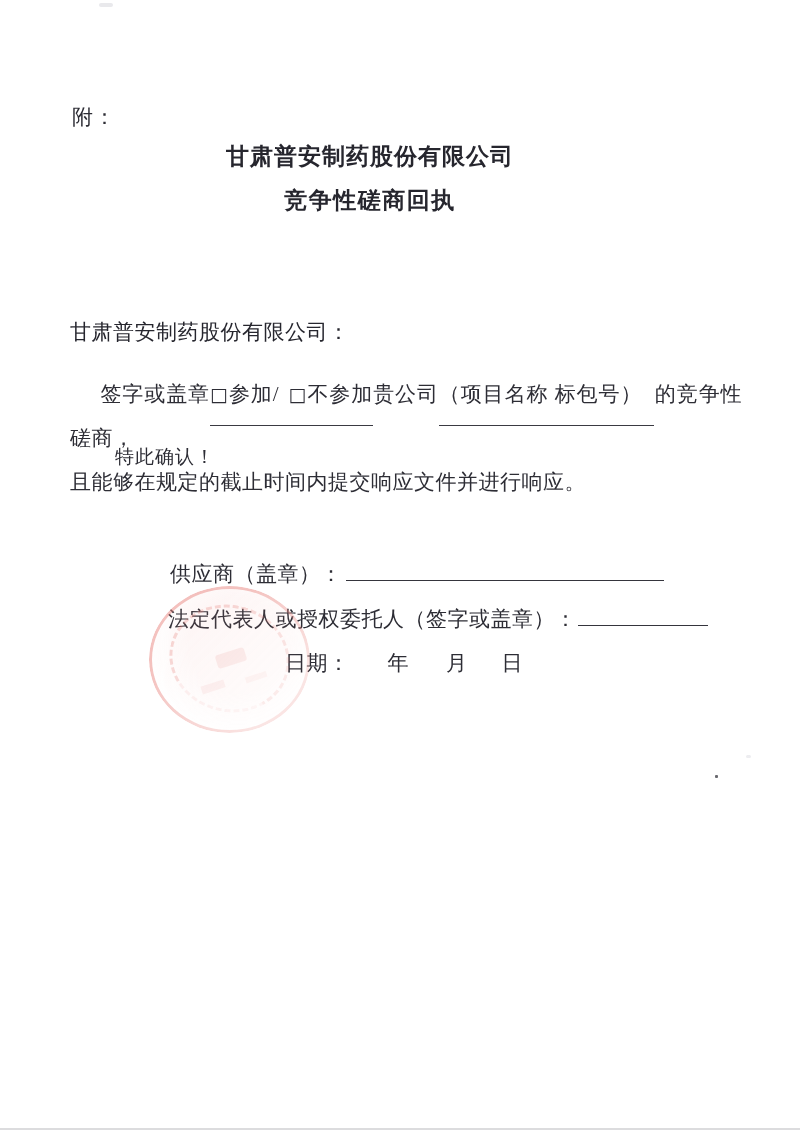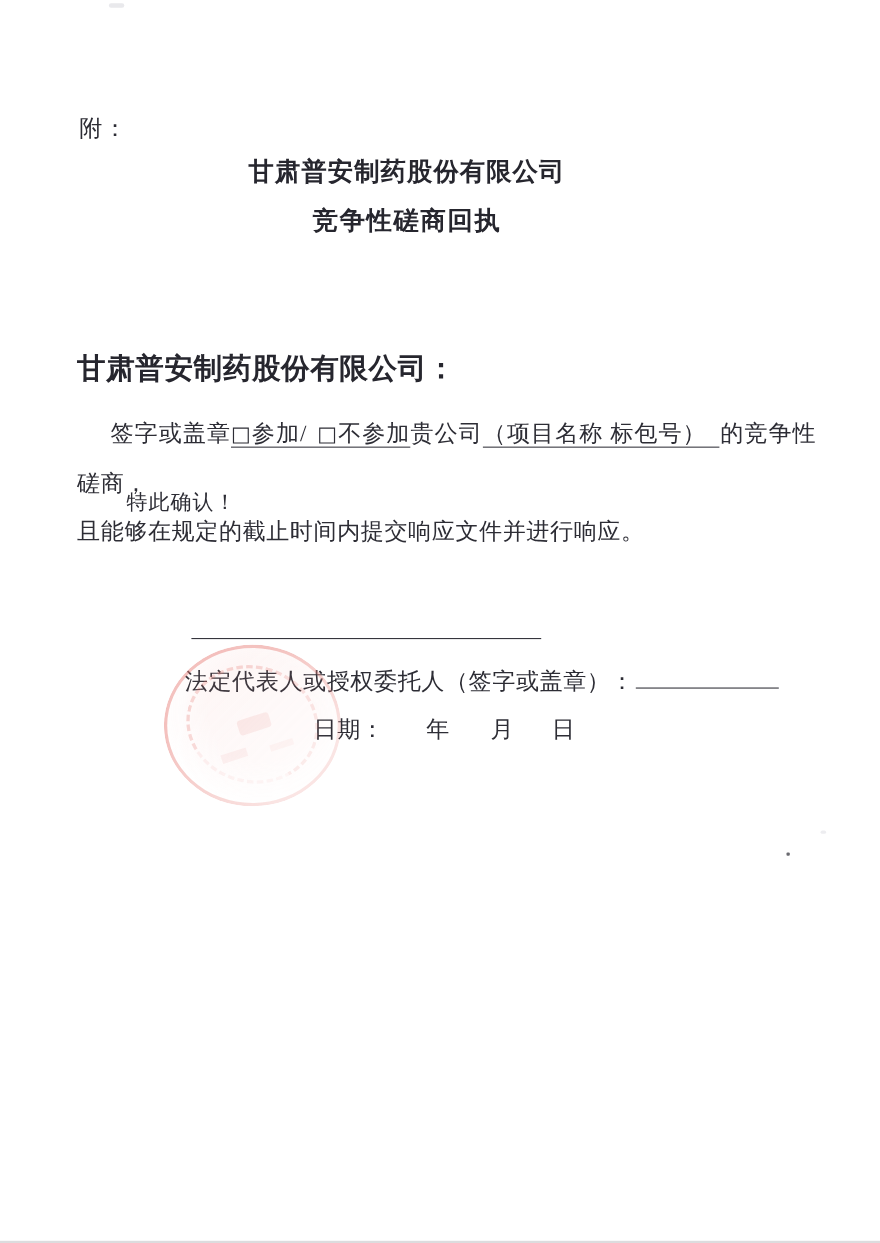--- a/index.html
+++ b/index.html
@@ -20,30 +20,30 @@
     position: absolute; left: 0; top: 142px; width: 740px;
     text-align: center; font-weight: bold; color: #26262e;
   }
   .title-line { line-height: 30px; }
   .title-line.t1 { font-size: 23px; letter-spacing: 1px; margin-bottom: 14px; }
   .title-line.t2 { font-size: 22px; letter-spacing: 0.5px; margin-bottom: 15px; }
   .title-line.t3 { font-size: 23px; letter-spacing: 1.5px; text-align: center; }
 
   .salutation {
     position: absolute; left: 70px; top: 318px;
-    font-size: 26px; font-weight: bold; color: #26262e; letter-spacing: 0.5px;
+    font-size: 21px; font-weight: normal; color: #26262e; letter-spacing: 0.5px;
   }
 
   .paragraph {
     position: absolute; left: 70px; top: 372px; width: 672px;
     font-size: 21px; line-height: 44px; text-align: justify;
     letter-spacing: 0.5px;
   }
   .indent { display: inline-block; width: 30px; }
-  .u { border-bottom: 1.6px solid #3a3a42; padding-bottom: 0; }
+  .u { border-bottom: 1.6px solid #3a3a42; padding-bottom: 19px; }
   .cb { font-family: "DejaVu Sans", sans-serif; font-size: 19px; }
   .gap-s { display: inline-block; width: 9px; }
   .gap-e { display: inline-block; width: 12px; }
 
   .confirmation {
     position: absolute; left: 115px; top: 444px;
     font-size: 19px; letter-spacing: 1px;
   }
 
   .sig-row { position: absolute; font-size: 21px; letter-spacing: 0.5px; white-space: nowrap; }
@@ -116,21 +116,21 @@
   </div>
 
   <div class="salutation">甘肃普安制药股份有限公司：</div>
 
   <p class="paragraph"><span class="indent"></span><span>签字或盖章</span><span class="u"><span class="cb">□</span><span>参加/</span><span class="gap-s"></span><span class="cb">□</span><span>不参加</span></span><span>贵公司</span><span class="u"><span>（项目名称  标包号）</span><span class="gap-e"></span></span><span>的竞争性磋商，</span><br>
   <span>且能够在规定的截止时间内提交响应文件并进行响应。</span></p>
 
   <div class="confirmation">特此确认！</div>
 
   <div class="sig-row supplier">
-    <span class="blank-line long"></span>
+    <span>供应商（盖章）：</span><span class="blank-line long"></span>
   </div>
 
   <div class="sig-row legalrep">
     <span>法定代表人或授权委托人（签字或盖章）：</span><span class="blank-line short"></span>
   </div>
 
   <div class="sig-row daterow">
     <span class="date-part">日期：</span><span class="date-part year">年</span><span class="date-part month">月</span><span class="date-part day">日</span>
   </div>
 

